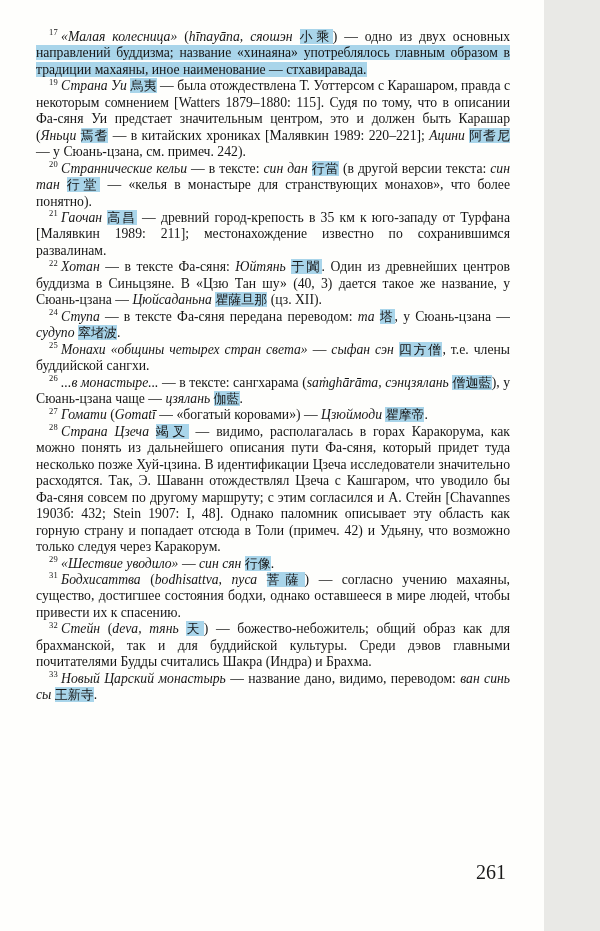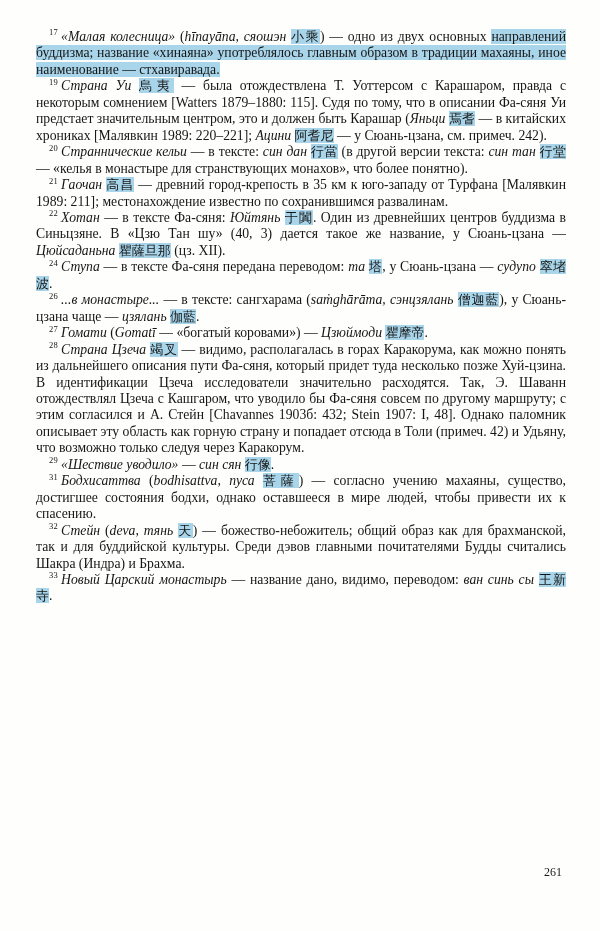--- a/index.html
+++ b/index.html
@@ -4,21 +4,21 @@
 <style>
   * { box-sizing: border-box; }
   html, body { margin: 0; padding: 0; }
   body {
     width: 600px; height: 931px;
     background: #e9e9e6;
     font-family: "Liberation Serif", "DejaVu Serif", serif;
   }
   .page {
     position: relative;
-    width: 600px; height: 931px;
+    width: 544px; height: 931px;
     background: #fefefc;
     padding: 29px 34px 0 36px;
     color: #151515;
     font-size: 13.7px;
     line-height: 16.45px;
     overflow: hidden;
   }
   .note {
     margin: 0;
     text-align: justify;
@@ -31,35 +31,36 @@
     font-size: 8.5px;
     line-height: 0;
     vertical-align: super;
     margin-right: 3px;
     letter-spacing: 0.3px;
   }
   .page-number {
     position: absolute;
     right: 38px;
     top: 864px;
-    font-size: 12px;
+    font-size: 20px;
     color: #1a1a1a;
   }
 </style>
 </head>
 <body>
 
 <div class="page">
   <div id="notes">
       <p class="note"><sup class="note-num">17</sup><span class="seg-i">«Малая колесница»</span><span class="seg-n"> (</span><span class="seg-i">hīnayāna, сяошэн</span><span class="seg-n"> </span><span class="seg-c">小乘</span><span class="seg-n">) — одно из двух основных </span><span class="seg-h">направлений буддизма; название «хинаяна» употреблялось главным образом в традиции махаяны, иное наименование — стхавиравада.</span></p>
       <p class="note"><sup class="note-num">19</sup><span class="seg-i">Страна Уи</span><span class="seg-n"> </span><span class="seg-c">烏夷</span><span class="seg-n"> — была отождествлена Т. Уоттерсом с Карашаром, правда с некоторым сомнением [Watters 1879–1880: 115]. Судя по тому, что в описании Фа-сяня Уи предстает значительным центром, это и должен быть Карашар (</span><span class="seg-i">Яньци</span><span class="seg-n"> </span><span class="seg-c">焉耆</span><span class="seg-n"> — в китайских хрониках [Малявкин 1989: 220–221]; </span><span class="seg-i">Ацини</span><span class="seg-n"> </span><span class="seg-c">阿耆尼</span><span class="seg-n"> — у Сюань-цзана, см. примеч. 242).</span></p>
       <p class="note"><sup class="note-num">20</sup><span class="seg-i">Страннические кельи</span><span class="seg-n"> — в тексте: </span><span class="seg-i">син дан</span><span class="seg-n"> </span><span class="seg-c">行當</span><span class="seg-n"> (в другой версии текста: </span><span class="seg-i">син тан</span><span class="seg-n"> </span><span class="seg-c">行堂</span><span class="seg-n"> — «келья в монастыре для странствующих монахов», что более понятно).</span></p>
       <p class="note"><sup class="note-num">21</sup><span class="seg-i">Гаочан</span><span class="seg-n"> </span><span class="seg-c">高昌</span><span class="seg-n"> — древний город-крепость в 35 км к юго-западу от Турфана [Малявкин 1989: 211]; местонахождение известно по сохранившимся развалинам.</span></p>
       <p class="note"><sup class="note-num">22</sup><span class="seg-i">Хотан</span><span class="seg-n"> — в тексте Фа-сяня: </span><span class="seg-i">Юйтянь</span><span class="seg-n"> </span><span class="seg-c">于闐</span><span class="seg-n">. Один из древнейших центров буддизма в Синьцзяне. В «Цзю Тан шу» (40, 3) дается такое же название, у Сюань-цзана — </span><span class="seg-i">Цюйсаданьна</span><span class="seg-n"> </span><span class="seg-c">瞿薩旦那</span><span class="seg-n"> (цз. XII).</span></p>
       <p class="note"><sup class="note-num">24</sup><span class="seg-i">Ступа</span><span class="seg-n"> — в тексте Фа-сяня передана переводом: </span><span class="seg-i">та</span><span class="seg-n"> </span><span class="seg-c">塔</span><span class="seg-n">, у Сюань-цзана — </span><span class="seg-i">судупо</span><span class="seg-n"> </span><span class="seg-c">窣堵波</span><span class="seg-n">.</span></p>
+      <p class="note"><sup class="note-num">25</sup><span class="seg-i">Монахи «общины четырех стран света»</span><span class="seg-n"> — </span><span class="seg-i">сыфан сэн</span><span class="seg-n"> </span><span class="seg-c">四方僧</span><span class="seg-n">, т.е. члены буддийской сангхи.</span></p>
       <p class="note"><sup class="note-num">26</sup><span class="seg-i">...в монастыре...</span><span class="seg-n"> — в тексте: сангхарама (</span><span class="seg-i">saṁghārāma, сэнцзялань</span><span class="seg-n"> </span><span class="seg-c">僧迦藍</span><span class="seg-n">), у Сюань-цзана чаще — </span><span class="seg-i">цзялань</span><span class="seg-n"> </span><span class="seg-c">伽藍</span><span class="seg-n">.</span></p>
       <p class="note"><sup class="note-num">27</sup><span class="seg-i">Гомати</span><span class="seg-n"> (</span><span class="seg-i">Gomatī</span><span class="seg-n"> — «богатый коровами») — </span><span class="seg-i">Цзюймоди</span><span class="seg-n"> </span><span class="seg-c">瞿摩帝</span><span class="seg-n">.</span></p>
       <p class="note"><sup class="note-num">28</sup><span class="seg-i">Страна Цзеча</span><span class="seg-n"> </span><span class="seg-c">竭叉</span><span class="seg-n"> — видимо, располагалась в горах Каракорума, как можно понять из дальнейшего описания пути Фа-сяня, который придет туда несколько позже Хуй-цзина. В идентификации Цзеча исследователи значительно расходятся. Так, Э. Шаванн отождествлял Цзеча с Кашгаром, что уводило бы Фа-сяня совсем по другому маршруту; с этим согласился и А. Стейн [Chavannes 1903б: 432; Stein 1907: I, 48]. Однако паломник описывает эту область как горную страну и попадает отсюда в Толи (примеч. 42) и Удьяну, что возможно только следуя через Каракорум.</span></p>
       <p class="note"><sup class="note-num">29</sup><span class="seg-i">«Шествие уводило»</span><span class="seg-n"> — </span><span class="seg-i">син сян</span><span class="seg-n"> </span><span class="seg-c">行像</span><span class="seg-n">.</span></p>
       <p class="note"><sup class="note-num">31</sup><span class="seg-i">Бодхисаттва</span><span class="seg-n"> (</span><span class="seg-i">bodhisattva, пуса</span><span class="seg-n"> </span><span class="seg-c">菩薩</span><span class="seg-n">) — согласно учению махаяны, существо, достигшее состояния бодхи, однако оставшееся в мире людей, чтобы привести их к спасению.</span></p>
       <p class="note"><sup class="note-num">32</sup><span class="seg-i">Стейн</span><span class="seg-n"> (</span><span class="seg-i">deva, тянь</span><span class="seg-n"> </span><span class="seg-c">天</span><span class="seg-n">) — божество-небожитель; общий образ как для брахманской, так и для буддийской культуры. Среди дэвов главными почитателями Будды считались Шакра (Индра) и Брахма.</span></p>
       <p class="note"><sup class="note-num">33</sup><span class="seg-i">Новый Царский монастырь</span><span class="seg-n"> — название дано, видимо, переводом: </span><span class="seg-i">ван синь сы</span><span class="seg-n"> </span><span class="seg-c">王新寺</span><span class="seg-n">.</span></p>
     </div>
   <div class="page-number">261</div>
 </div>

